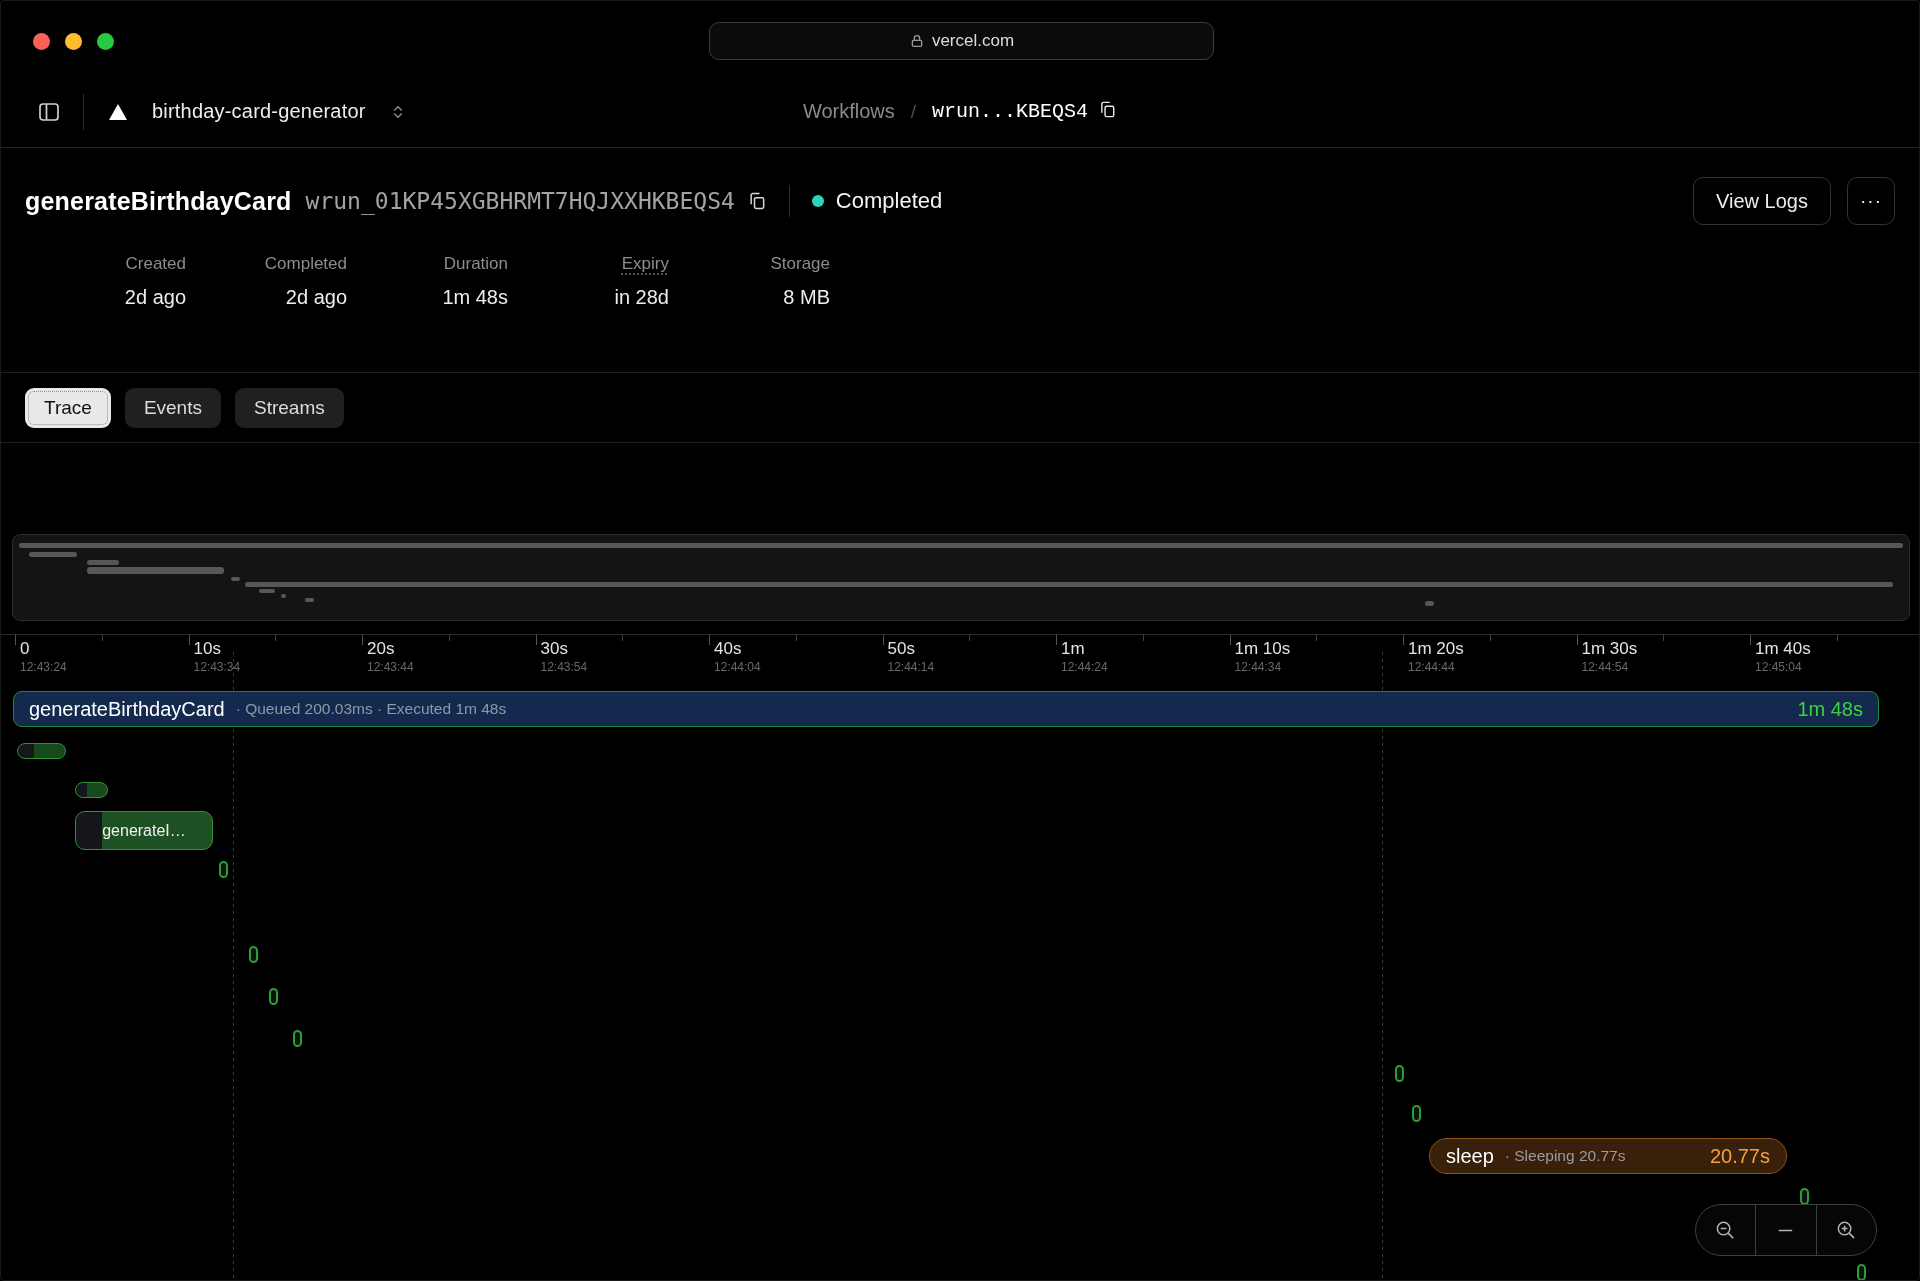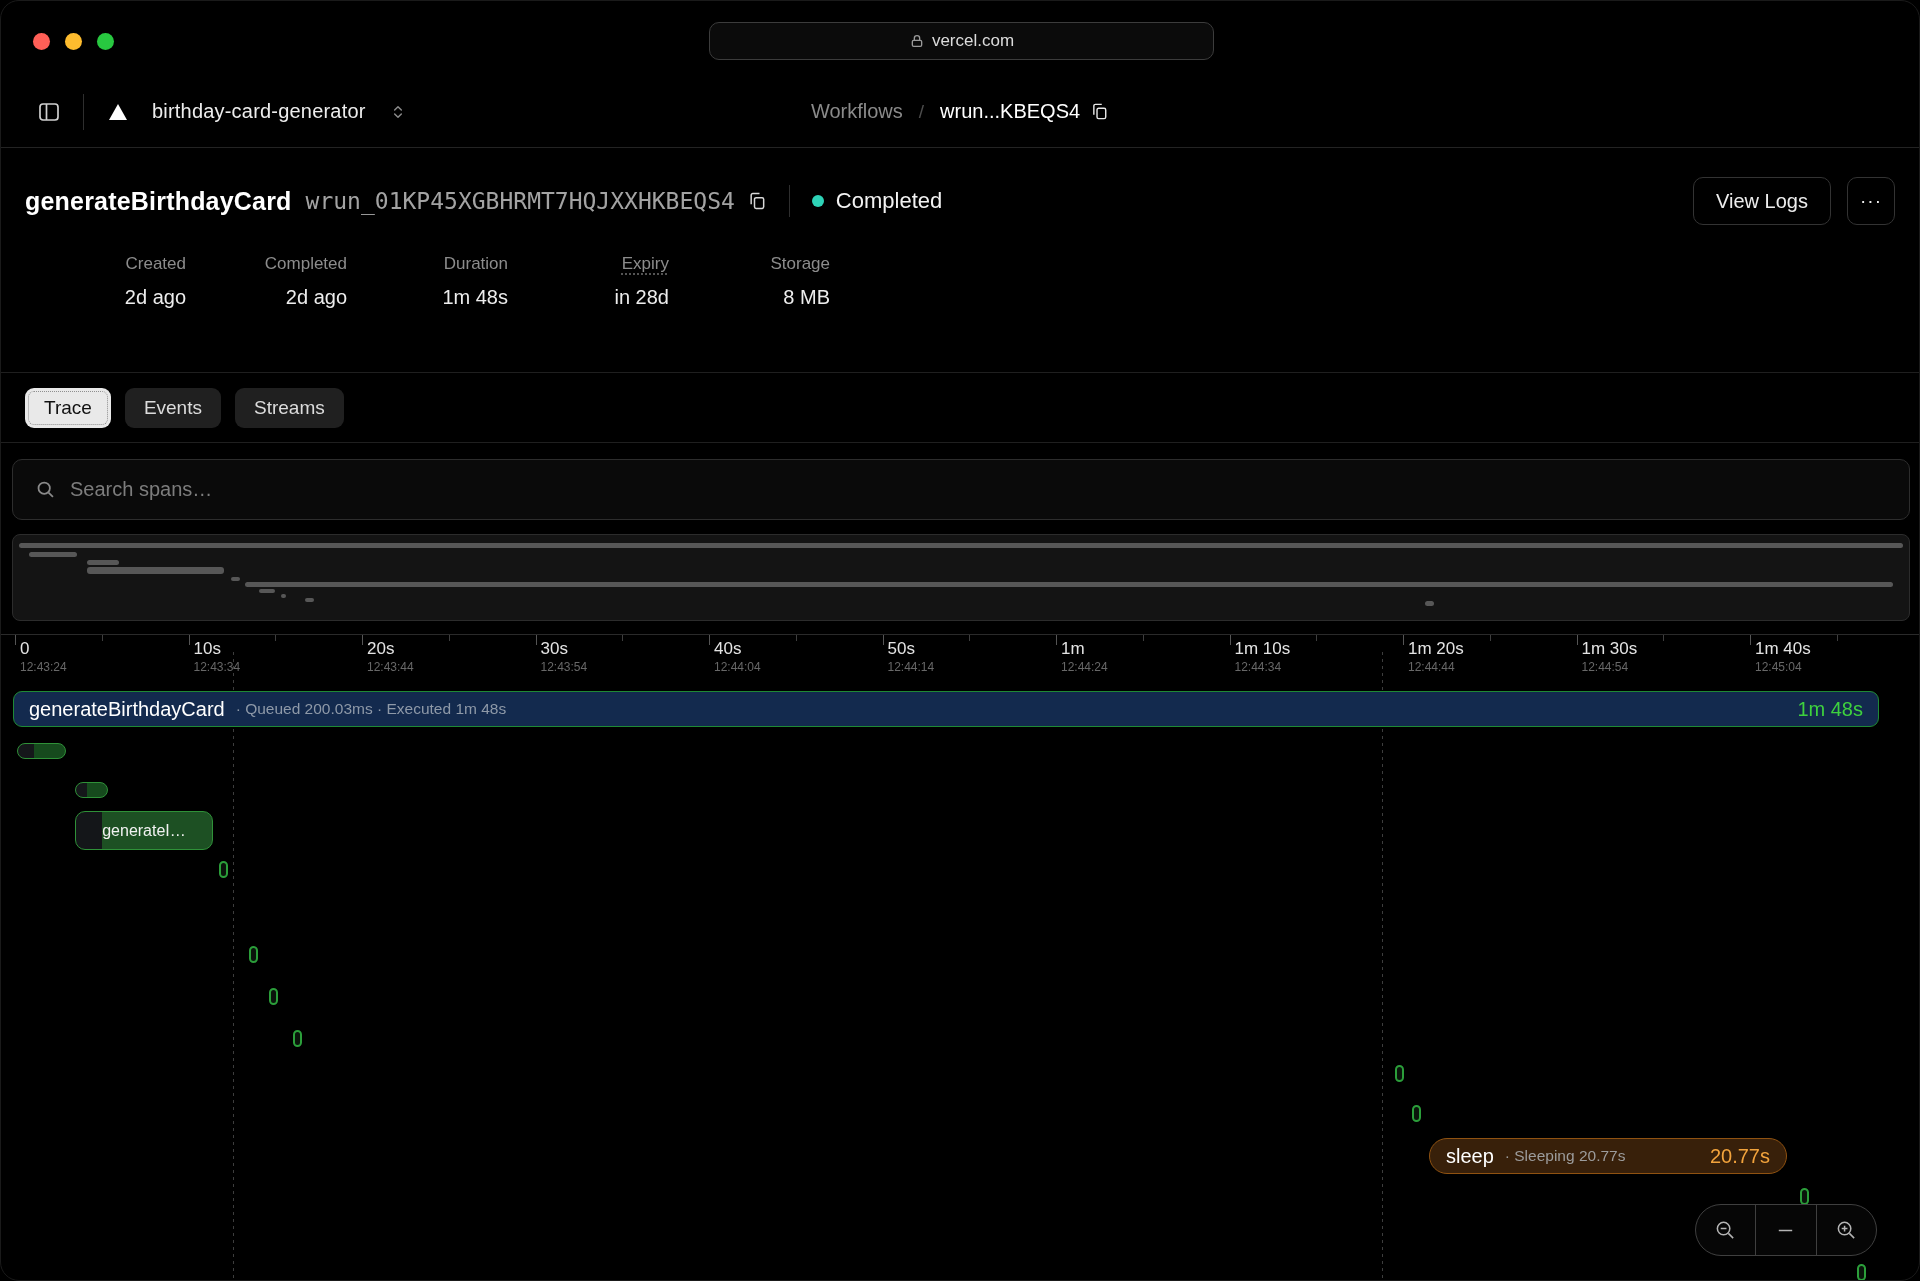--- a/index.html
+++ b/index.html
@@ -1,19 +1,19 @@
 <!DOCTYPE html>
 <html><head>
 <meta charset="utf-8">
 <style>
   * { margin:0; padding:0; box-sizing:border-box; }
   html,body { background:#000; }
   body { font-family:"Liberation Sans", sans-serif; }
   .window { position:relative; width:1920px; height:1281px; background:#000; overflow:hidden;
-            border-radius:19px; border:1px solid #1a1a1a; }
+            border-radius:4px; border:1px solid #1a1a1a; }
 
   
   .titlebar { position:absolute; left:0; top:0; width:100%; height:75px; }
   .traffic { position:absolute; top:32px; width:17px; height:17px; border-radius:50%; }
   .t-red { left:32px; background:#ff5f57; }
   .t-yellow { left:64px; background:#febc2e; }
   .t-green { left:96px; background:#28c840; }
   .urlbar { position:absolute; left:708px; top:21px; width:505px; height:38px; background:#0b0b0b;
             border:1px solid #3c3c3c; border-radius:10px; display:flex; align-items:center;
             justify-content:center; gap:7px; color:#dcdcdc; font-size:17px; }
@@ -24,21 +24,21 @@
              display:flex; align-items:center; }
   .icon-btn { background:none; border:none; color:#cfcfcf; display:flex; align-items:center; cursor:pointer; }
   .panel-toggle { margin-left:36px; }
   .tb-divider { width:1px; height:36px; background:#2e2e2e; margin:0 24px 0 22px; }
   .proj { display:flex; align-items:center; gap:24px; }
   .proj-name { color:#ededed; font-size:20px; letter-spacing:.2px; }
   .breadcrumb { position:absolute; left:50%; transform:translateX(-50%); display:flex; align-items:center;
                 gap:16px; font-size:20px; }
   .bc-section { color:#8a8a8a; }
   .bc-sep { color:#4d4d4d; font-size:19px; }
-  .bc-run { color:#fff; display:flex; align-items:center; gap:10px; }
+  .bc-run { color:#fff; display:flex; align-items:flex-start; gap:10px;font-family:Liberation Mono, monospace; }
   .bc-run svg { stroke:#e6e6e6; }
 
   
   .page-header { position:absolute; left:0; top:148px; width:100%; height:223px; }
   .title-row { position:absolute; left:24px; top:28px; right:24px; display:flex; align-items:center; }
   .run-title { color:#fff; font-size:25px; font-weight:700; letter-spacing:.2px; }
   .run-id { color:#a3a3a3; font-size:23px; font-family:"DejaVu Sans Mono", monospace; margin-left:14px; }
   .copy-btn { background:none; border:none; margin-left:12px; cursor:pointer; display:flex; }
   .copy-btn svg { stroke:#d8d8d8; }
   .title-divider { width:1px; height:32px; background:#2e2e2e; margin:0 22px; }
@@ -218,27 +218,20 @@
   </div>
 
   <div class="tabs-band">
     <div class="tabs">
         <button class="tab active">Trace</button>
         <button class="tab">Events</button>
         <button class="tab">Streams</button>
       </div>
   </div>
 
-  <div class="search">
-    <svg width="21" height="21" viewBox="0 0 24 24" fill="none" stroke-width="2">
-        <circle cx="10.5" cy="10.5" r="6.5"></circle>
-        <line x1="15.5" y1="15.5" x2="20.5" y2="20.5"></line>
-      </svg>
-    <input placeholder="Search spans…" style="">
-  </div>
 
   <div class="minimap">
       <div class="mbar" style="left: 6px; top: 8px; width: 1884px; height: 5px;"></div>
       <div class="mbar" style="left: 16px; top: 17px; width: 48px; height: 5px;"></div>
       <div class="mbar" style="left: 74px; top: 25px; width: 32px; height: 5px;"></div>
       <div class="mbar" style="left: 74px; top: 32px; width: 137px; height: 7px;"></div>
       <div class="mbar" style="left: 218px; top: 42px; width: 9px; height: 4px;"></div>
       <div class="mbar" style="left: 232px; top: 47px; width: 1648px; height: 5px;"></div>
       <div class="mbar" style="left: 246px; top: 54px; width: 16px; height: 4px;"></div>
       <div class="mbar" style="left: 268px; top: 59px; width: 5px; height: 4px;"></div>

